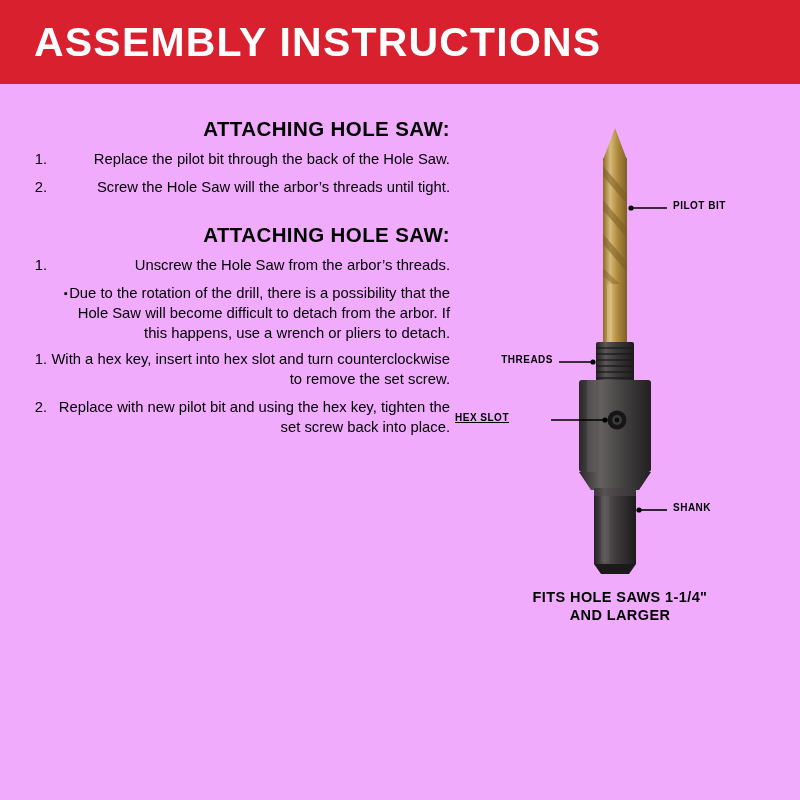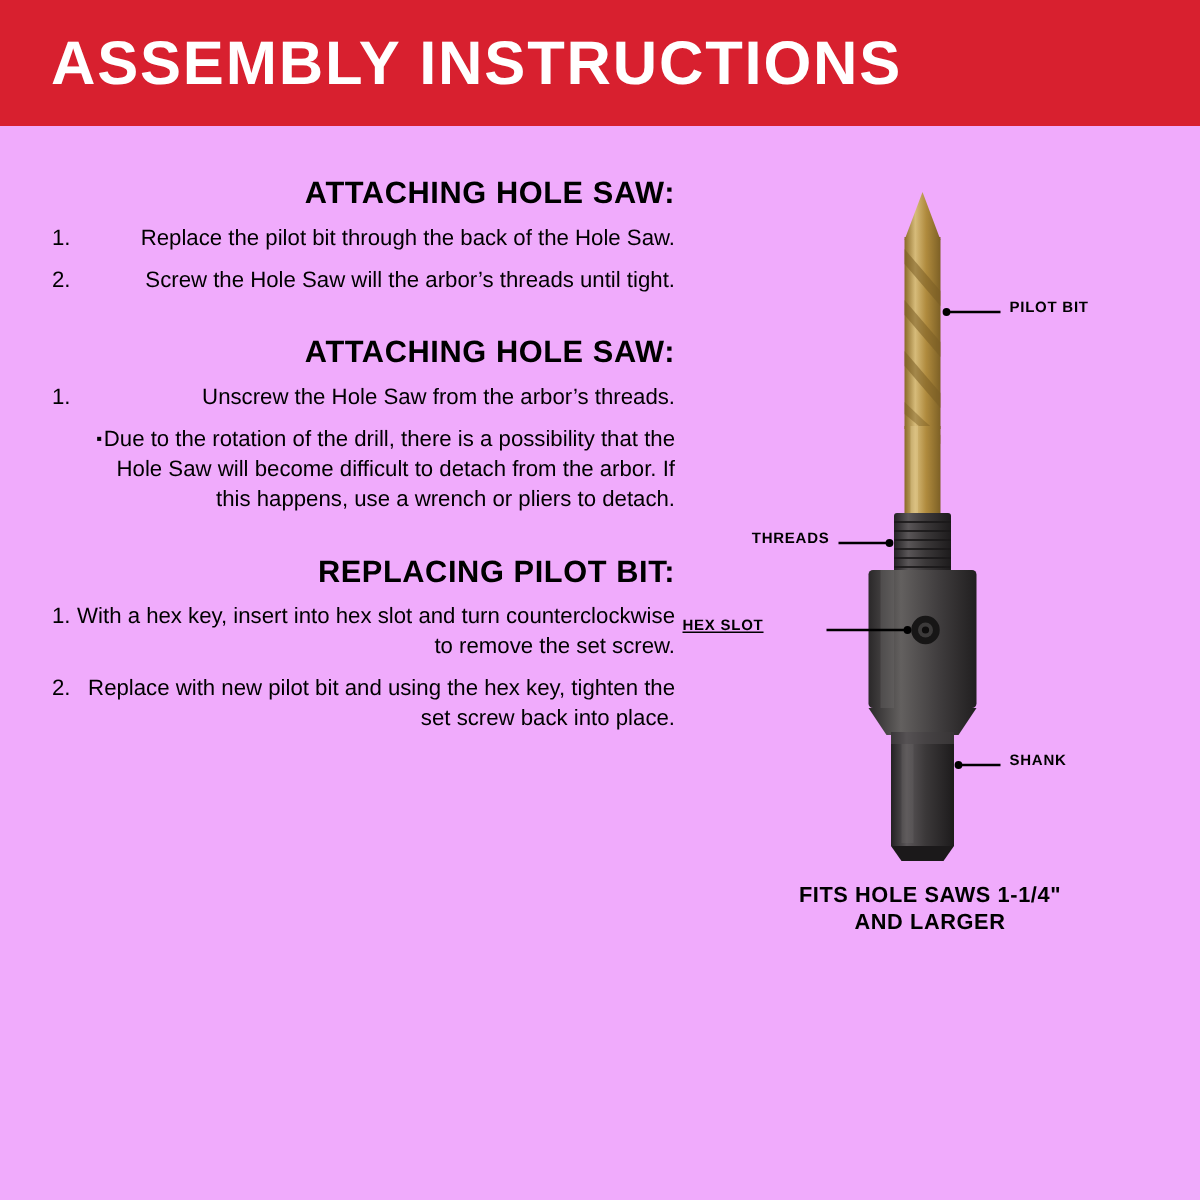--- a/index.html
+++ b/index.html
@@ -155,21 +155,20 @@
         <span class="num">1.</span>
         <span class="body">Unscrew the Hole Saw from the arbor’s threads.</span>
       </div>
       <div class="bullet-item">
         <span class="sq">▪</span>
         <span class="body">Due to the rotation of the drill, there is a possibility that the Hole Saw will become difficult to detach from the arbor. If this happens, use a wrench or pliers to detach.</span>
       </div>
     </div>
 
     <div>
-      <div class="sec-head gap">REPLACING PILOT BIT:</div>
       <div class="num-item">
         <span class="num">1.</span>
         <span class="body">With a hex key, insert into hex slot and turn counterclockwise to remove the set screw.</span>
       </div>
       <div class="num-item">
         <span class="num">2.</span>
         <span class="body">Replace with new pilot bit and using the hex key, tighten the set screw back into place.</span>
       </div>
     </div>
 

